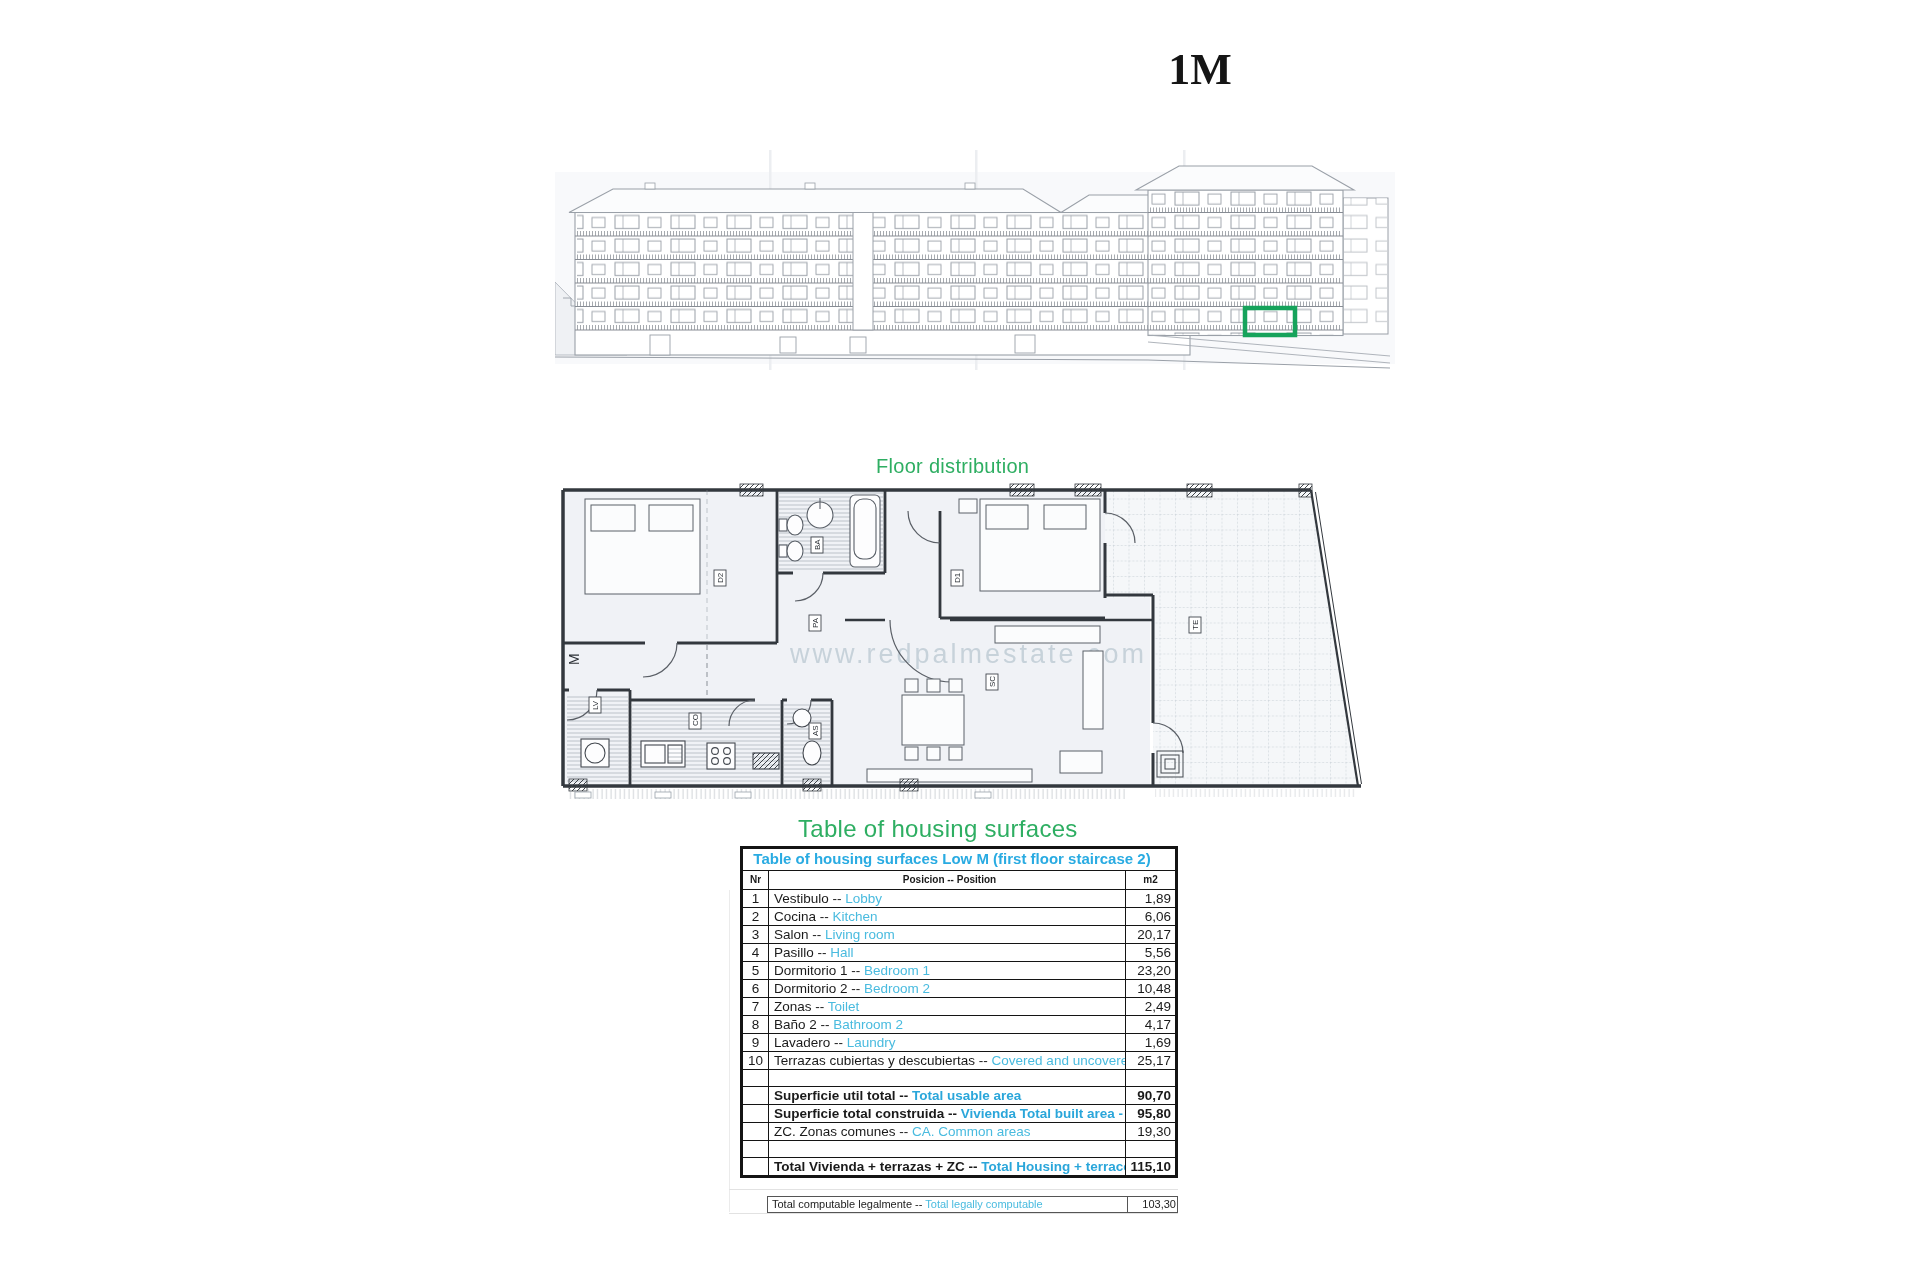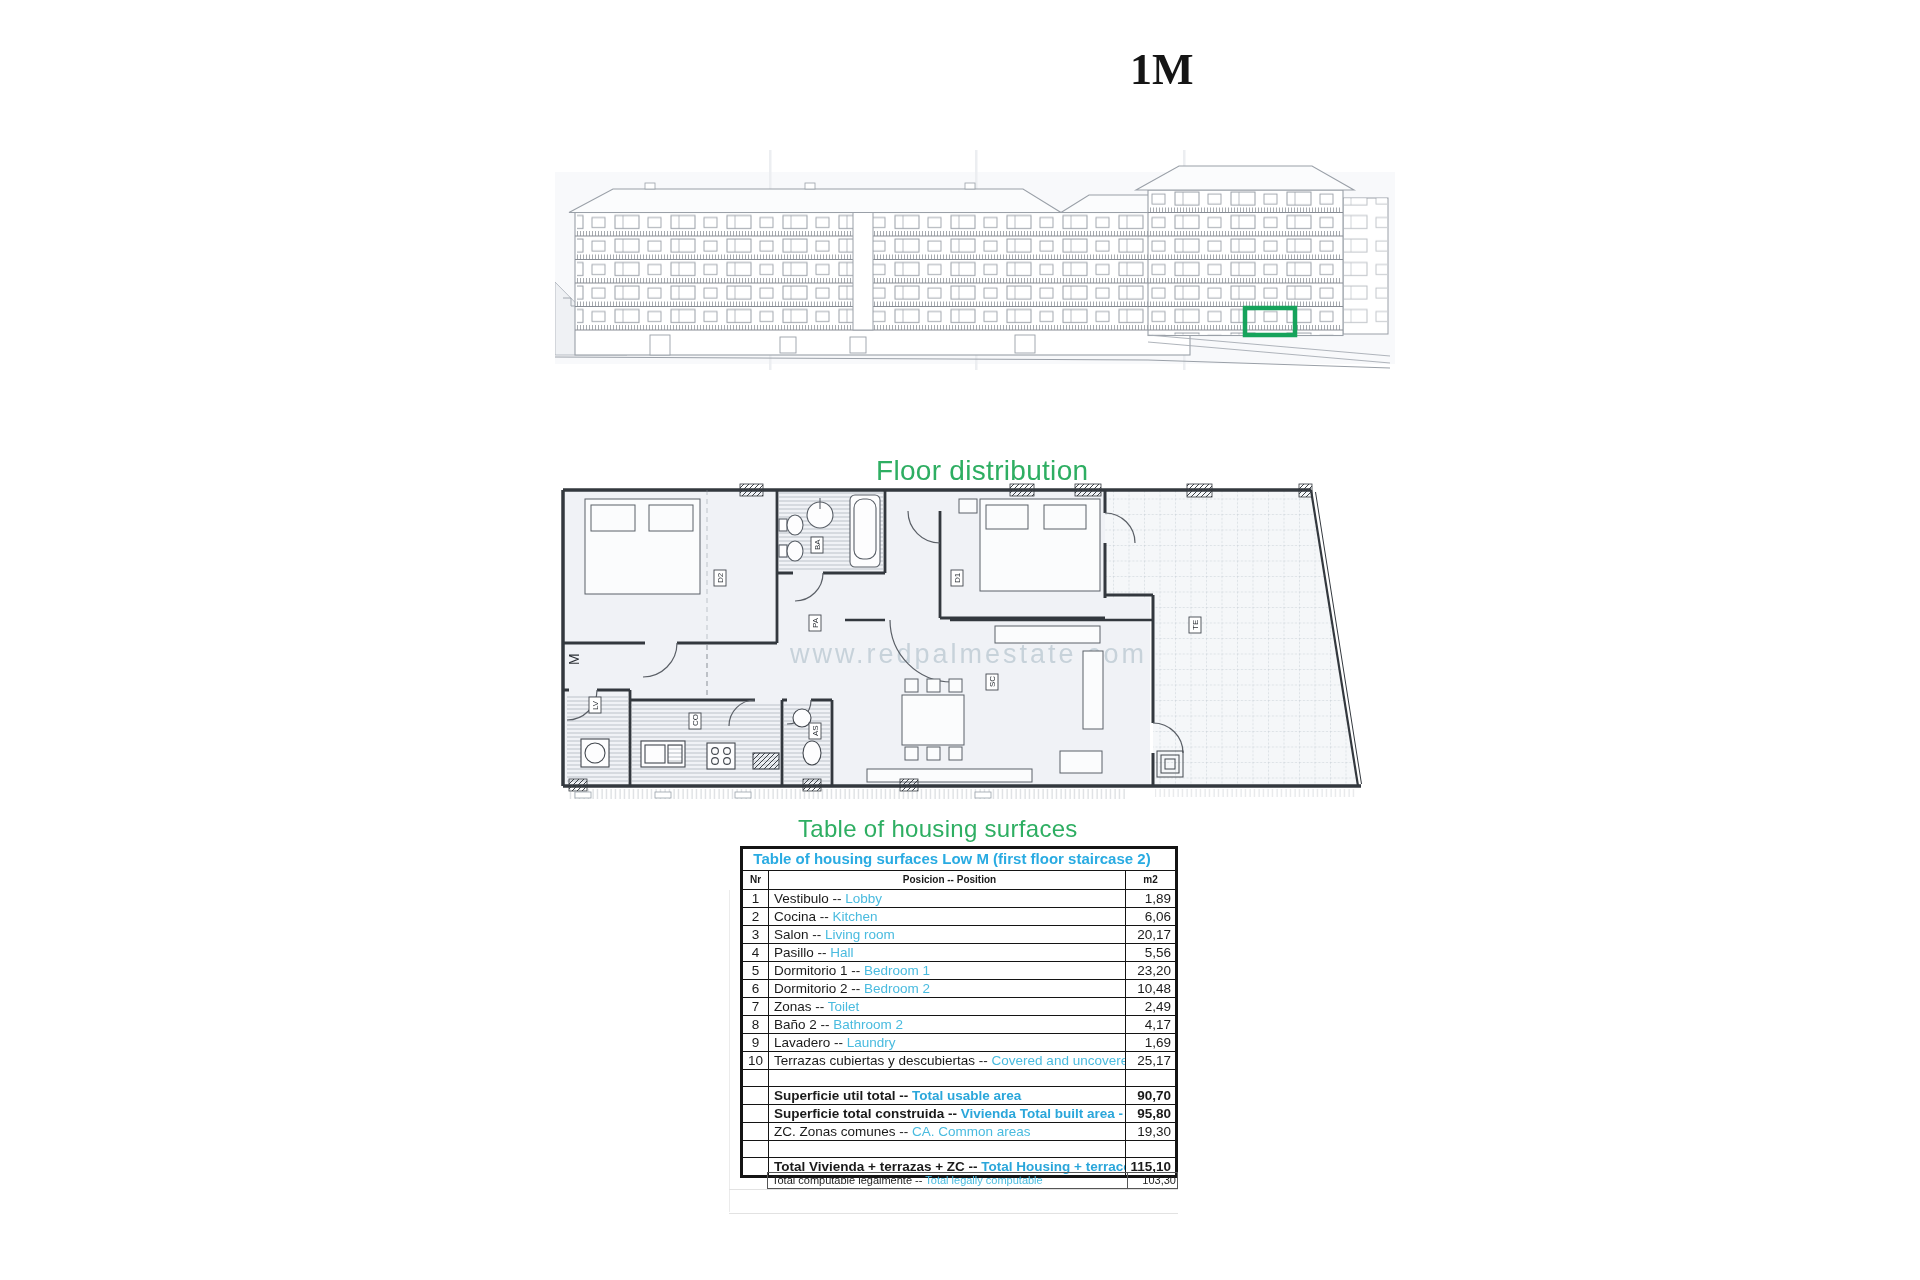--- a/index.html
+++ b/index.html
@@ -1,20 +1,20 @@
 <!DOCTYPE html>
 <html><head>
 <meta charset="utf-8">
 <style>
   html,body{margin:0;padding:0;background:#e9e9e9;}
   .canvas{position:relative;width:1920px;height:1280px;background:#ffffff;overflow:hidden;
           font-family:"Liberation Sans",sans-serif;}
-  .doc-title{position:absolute;left:1130px;top:44px;width:140px;text-align:left;
+  .doc-title{position:absolute;left:1130px;top:44px;width:140px;text-align:center;
              font-family:"Liberation Serif",serif;font-weight:700;font-size:44px;color:#151515;}
-  .green-heading{position:absolute;color:#2eae62;font-size:28px;letter-spacing:.3px;}
+  .green-heading{position:absolute;color:#2eae62;font-size:20px;letter-spacing:.3px;}
   #floor-dist{left:876px;top:455px;}
   #table-head{left:798px;top:815px;font-size:24px;}
   svg{position:absolute;}
   
   .surface-table{position:absolute;left:740px;top:846px;width:438px;border:3px solid #141414;
                  box-sizing:border-box;background:#fff;}
   .t-title{font-weight:bold;font-size:15px;color:#141414;text-align:center;padding:3px 2px 0 2px;line-height:19px;}
   .t-title-en{font-weight:bold;font-size:15px;color:#29abe2;text-align:center;padding:0 16px 2px 2px;line-height:19px;}
   .t-row{display:grid;grid-template-columns:26px 1fr 50px;border-top:1.6px solid #141414;
          font-size:13.5px;color:#1a1a1a;}
@@ -24,21 +24,21 @@
   .t-row .c-m2{text-align:right;padding-right:4px;border-left:1.6px solid #141414;}
   .t-row.hdr{font-weight:bold;font-size:10px;}
   .t-row.hdr>div{height:18px;line-height:18px;}
   .t-row.hdr .c-pos{text-align:center;}
   .t-row.hdr .c-m2{text-align:center;padding-right:0;}
   .t-row.spacer>div{height:16px;}
   .t-row.bold{font-weight:bold;}
   .en-txt{color:#49bbdf;}
   .en-strong{color:#2aa6da;}
   
-  .t-footer{position:absolute;left:767px;top:1172px;width:411px;border:1.2px solid #555;
+  .t-footer{position:absolute;left:767px;top:1196px;width:411px;border:1.2px solid #555;
             box-sizing:border-box;display:grid;grid-template-columns:1fr 50px;font-size:11px;color:#222;}
   .t-footer>div{height:15px;line-height:15px;white-space:nowrap;overflow:hidden;}
   .t-footer .f-pos{padding-left:4px;}
   .t-footer .f-m2{text-align:right;padding-right:1px;border-left:1.2px solid #555;}
   .faint-line{position:absolute;background:#e2e2e2;}
 </style>
 </head>
 <body>
 
 <div class="canvas">

